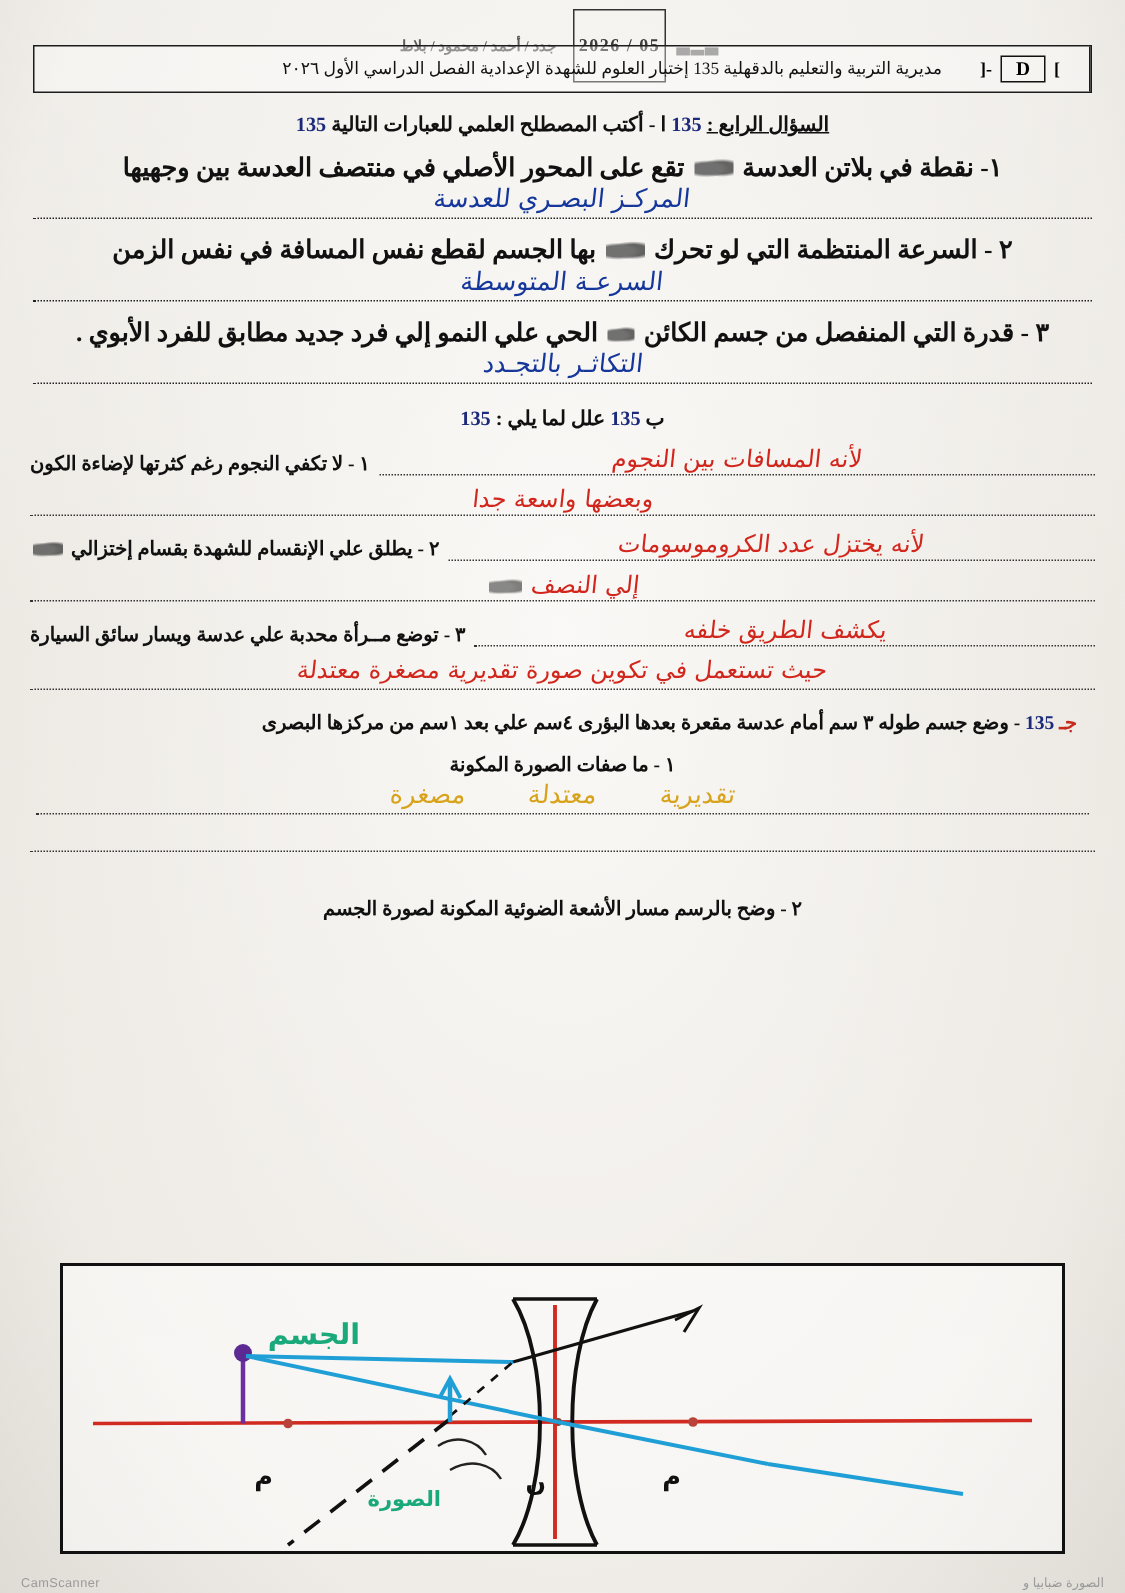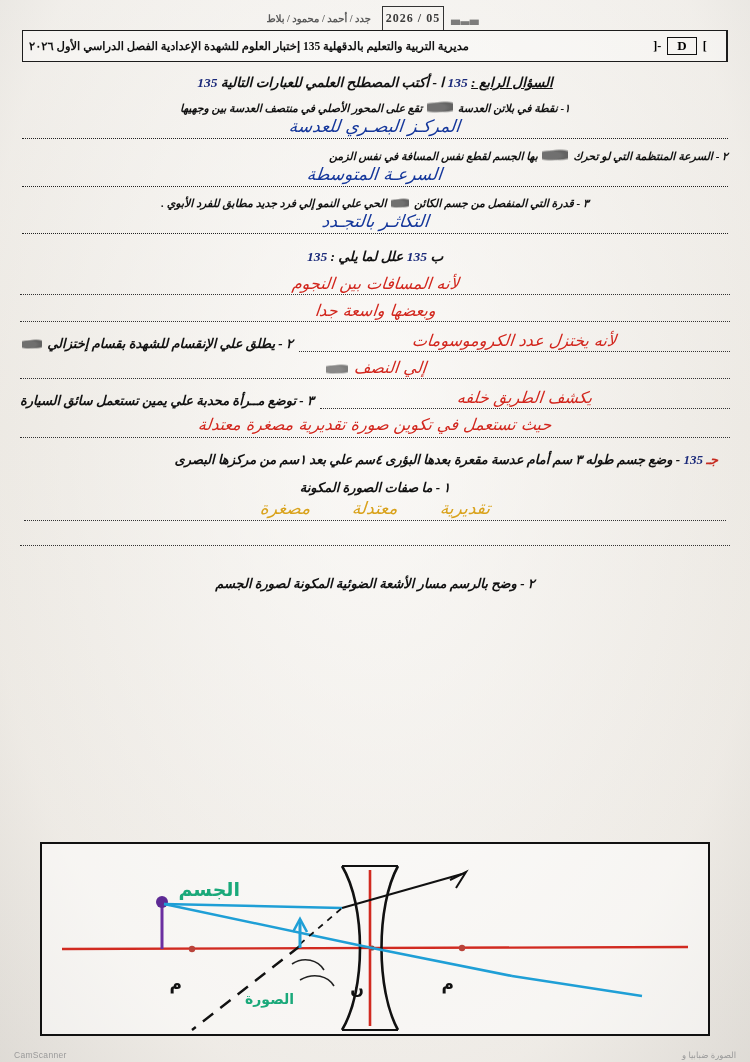--- a/index.html
+++ b/index.html
@@ -22,49 +22,49 @@
     pointer-events:none;
   }
   .topcode{
     position:absolute;top:6px;left:0;right:0;
     text-align:center;
     font-size:12px;color:#3b3b3b;
     font-weight:bold;
     letter-spacing:1px;
   }
   .topcode .boxed{
-    border:1px solid #333;padding:4px 3px;display:inline-block;
+    border:1px solid #333;padding:16px 3px;display:inline-block;
   }
   .topcode .smear{
     display:inline-block;color:#555;opacity:.75;filter:blur(.4px);
     margin:0 4px;font-size:11px;
   }
   .headerbar{
     position:absolute;top:30px;left:22px;right:22px;
     border:1.6px solid #1c1c1c;
     height:30px;
     display:flex;align-items:center;
     background:rgba(255,255,255,.35);
   }
   .headerbar .htext{
-    flex:1;text-align:left;
-    font-size:11.5px;font-weight:bold;color:#111;
+    flex:1;text-align:right;
+    font-size:11.5px;font-weight:normal;color:#111;
     line-height:1.1;
     padding:0 6px;
   }
   .headerbar .hbox{
     width:92px;border-right:1.6px solid #1c1c1c;height:100%;
     display:flex;align-items:center;justify-content:center;gap:6px;
     font-size:12px;font-weight:bold;
   }
   .headerbar .dbox{
     border:1.4px solid #111;padding:0 9px;font-size:13px;
   }
   .content{
-    position:absolute;top:70px;left:18px;right:18px;bottom:18px;font-style:italic;
+    position:absolute;top:70px;left:18px;right:18px;bottom:18px;
   }
   .q-title{
     text-align:center;
     font-size:13.5px;font-weight:bold;color:#111;
     margin:4px 0 2px;
   }
   .u{ text-decoration:underline; }
   .hw-blue{
     color:#15379b;
     font-size:17px;
@@ -84,21 +84,21 @@
     font-size:17px;
     font-family:"DejaVu Sans", sans-serif;
     transform:skewX(-5deg);
     display:inline-block;
   }
   .item{
     position:relative;
     margin:10px 4px 0 4px;
   }
   .item .qline{
-    font-size:11px;font-weight:bold;color:#111;
+    font-size:17px;font-weight:bold;color:#111;
     position:relative;
   }
   .blot{
     display:inline-block;
     width:26px;height:13px;
     background:
       radial-gradient(ellipse at 30% 50%, #5a5a5a 0 40%, rgba(90,90,90,0) 62%),
       radial-gradient(ellipse at 70% 45%, #4a4a4a 0 38%, rgba(74,74,74,0) 60%);
     vertical-align:-2px;
     opacity:.85;
@@ -201,21 +201,21 @@
         <span>نقطة في بلاتن العدسة</span>
         <span class="blot"></span>
         <span>تقع على المحور الأصلي في منتصف العدسة بين وجهيها</span>
       </div>
       <div class="ansline dotted">
         <span class="hw-blue">المركـز البصـري للعدسة</span>
       </div>
     </div>
 
     <div class="item">
-      <div class="qline" style="text-align:right;">
+      <div class="qline" style="text-align:center;">
         <span>٢ -</span>
         <span>السرعة المنتظمة التي لو تحرك</span>
         <span class="blot"></span>
         <span>بها الجسم لقطع نفس المسافة في نفس الزمن</span>
       </div>
       <div class="ansline dotted">
         <span class="hw-blue">السرعـة المتوسطة</span>
       </div>
     </div>
 
@@ -236,20 +236,24 @@
       <span class="numtag">135</span>
       <span>علل لما يلي :</span>
       <span class="numtag">135</span>
     </div>
 
     <div>
       <div class="row2">
         <div class="fill">
           <span class="hw-red">لأنه المسافات بين النجوم</span>
         </div>
+        <div class="label">
+          <span>١ -</span>
+          <span>لا تكفي النجوم رغم كثرتها لإضاءة الكون</span>
+        </div>
       </div>
       <div class="fullrule" style="text-align:center;min-height:20px;">
         <span class="hw-red">وبعضها واسعة جدا</span>
       </div>
     </div>
 
     <div>
       <div class="row2">
         <div class="fill">
           <span class="hw-red">لأنه يختزل عدد الكروموسومات</span>
@@ -266,21 +270,21 @@
       </div>
     </div>
 
     <div>
       <div class="row2">
         <div class="fill">
           <span class="hw-red">يكشف الطريق خلفه</span>
         </div>
         <div class="label">
           <span>٣ -</span>
-          <span>توضع مــرأة محدبة علي يمين تستعمل سائق السيارة</span>
+          <span>توضع مــرأة محدبة علي عدسة ويسار سائق السيارة</span>
         </div>
       </div>
       <div class="fullrule" style="text-align:center;min-height:22px;">
         <span class="hw-red">حيث تستعمل في تكوين صورة تقديرية مصغرة معتدلة</span>
       </div>
     </div>
 
     <div style="margin:14px 14px 0 2px;font-size:13px;font-weight:bold;color:#111;">
       <span class="redtag">جـ</span>
       <span class="numtag">135</span>

